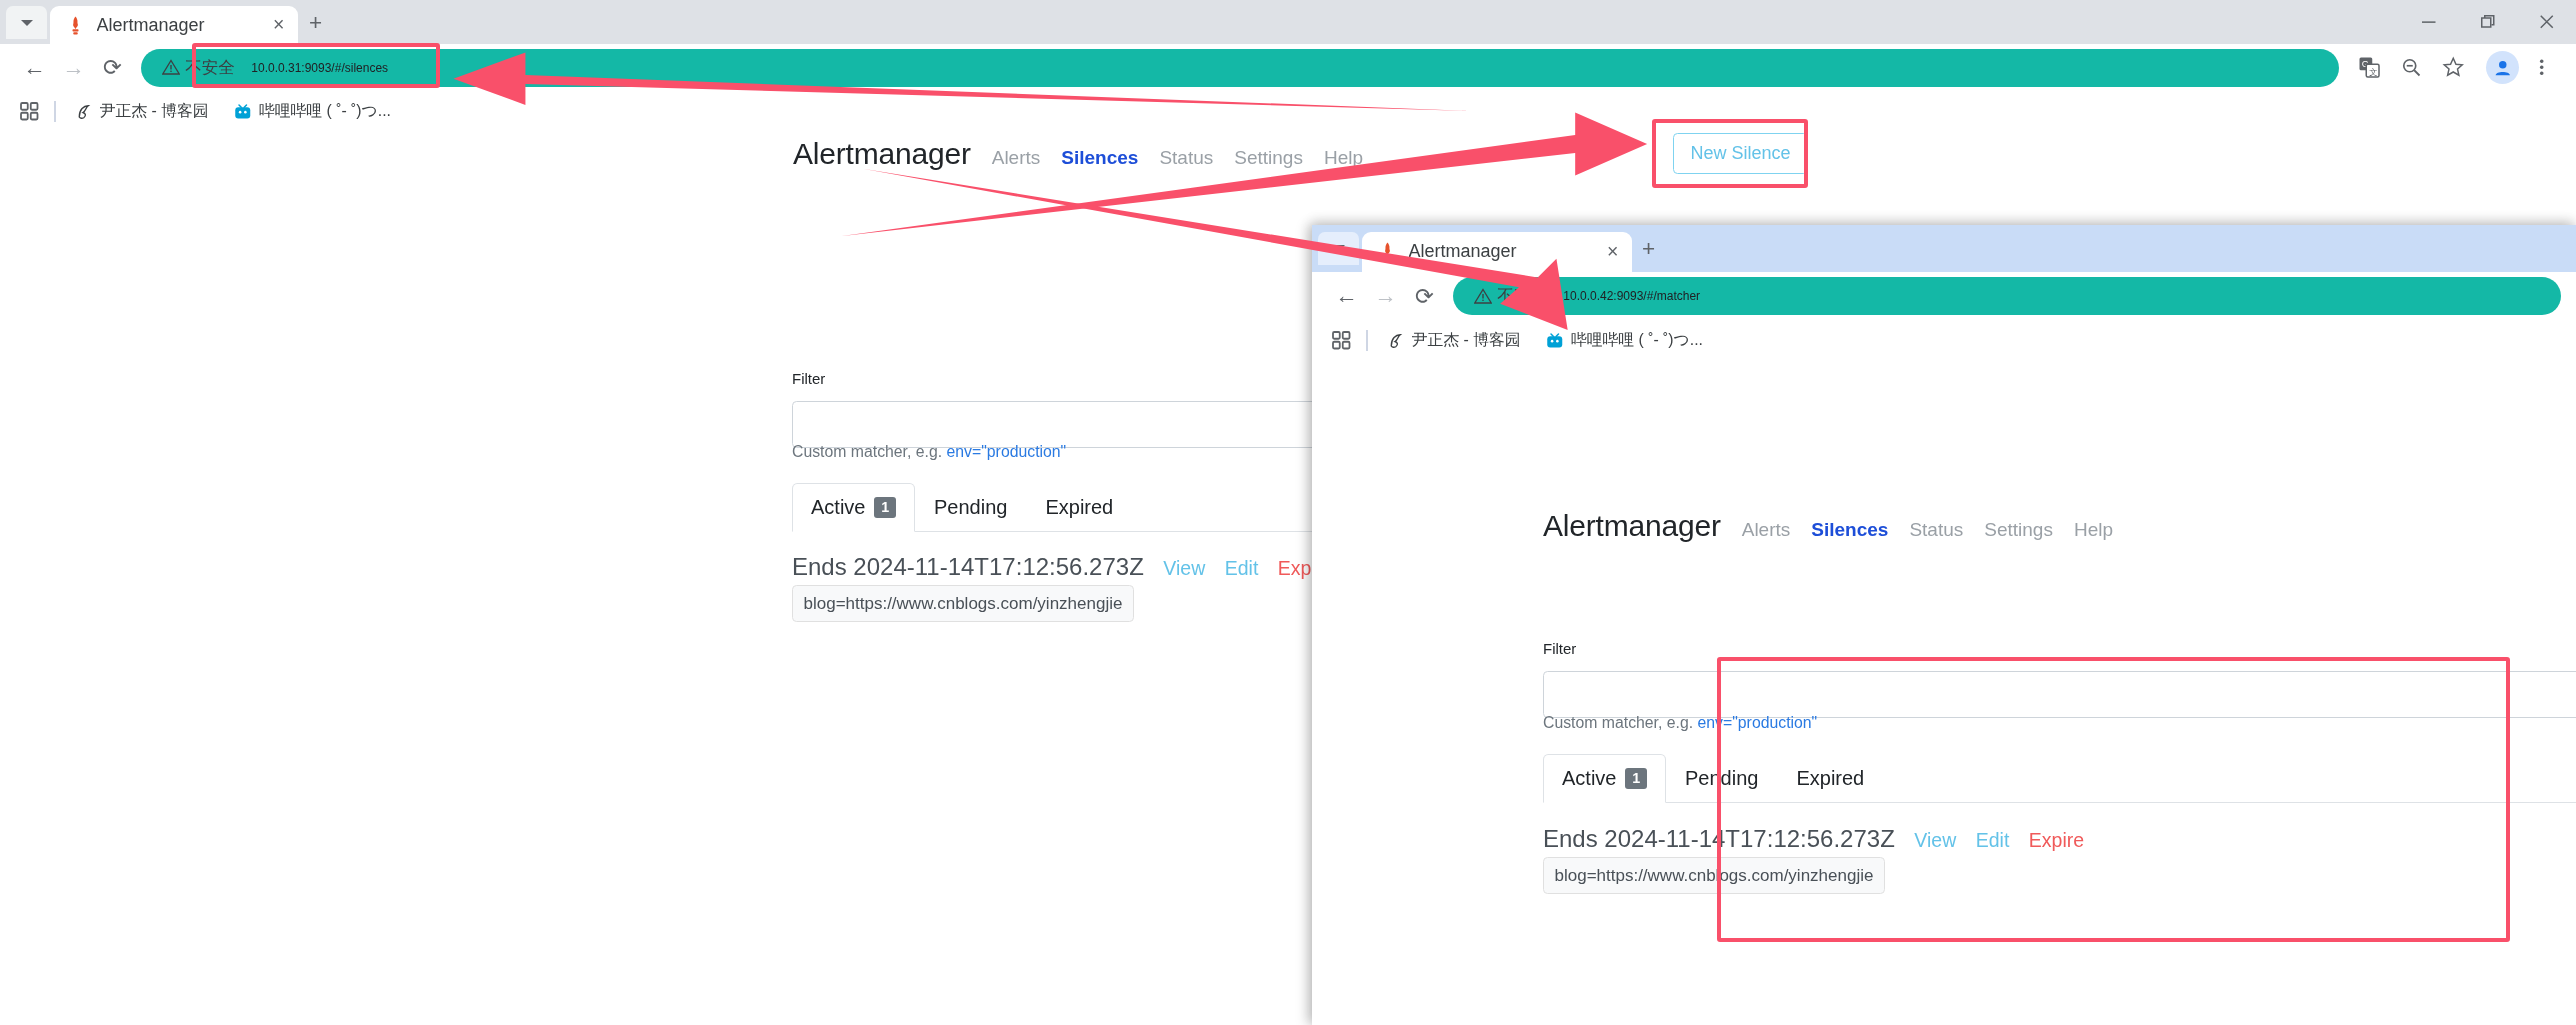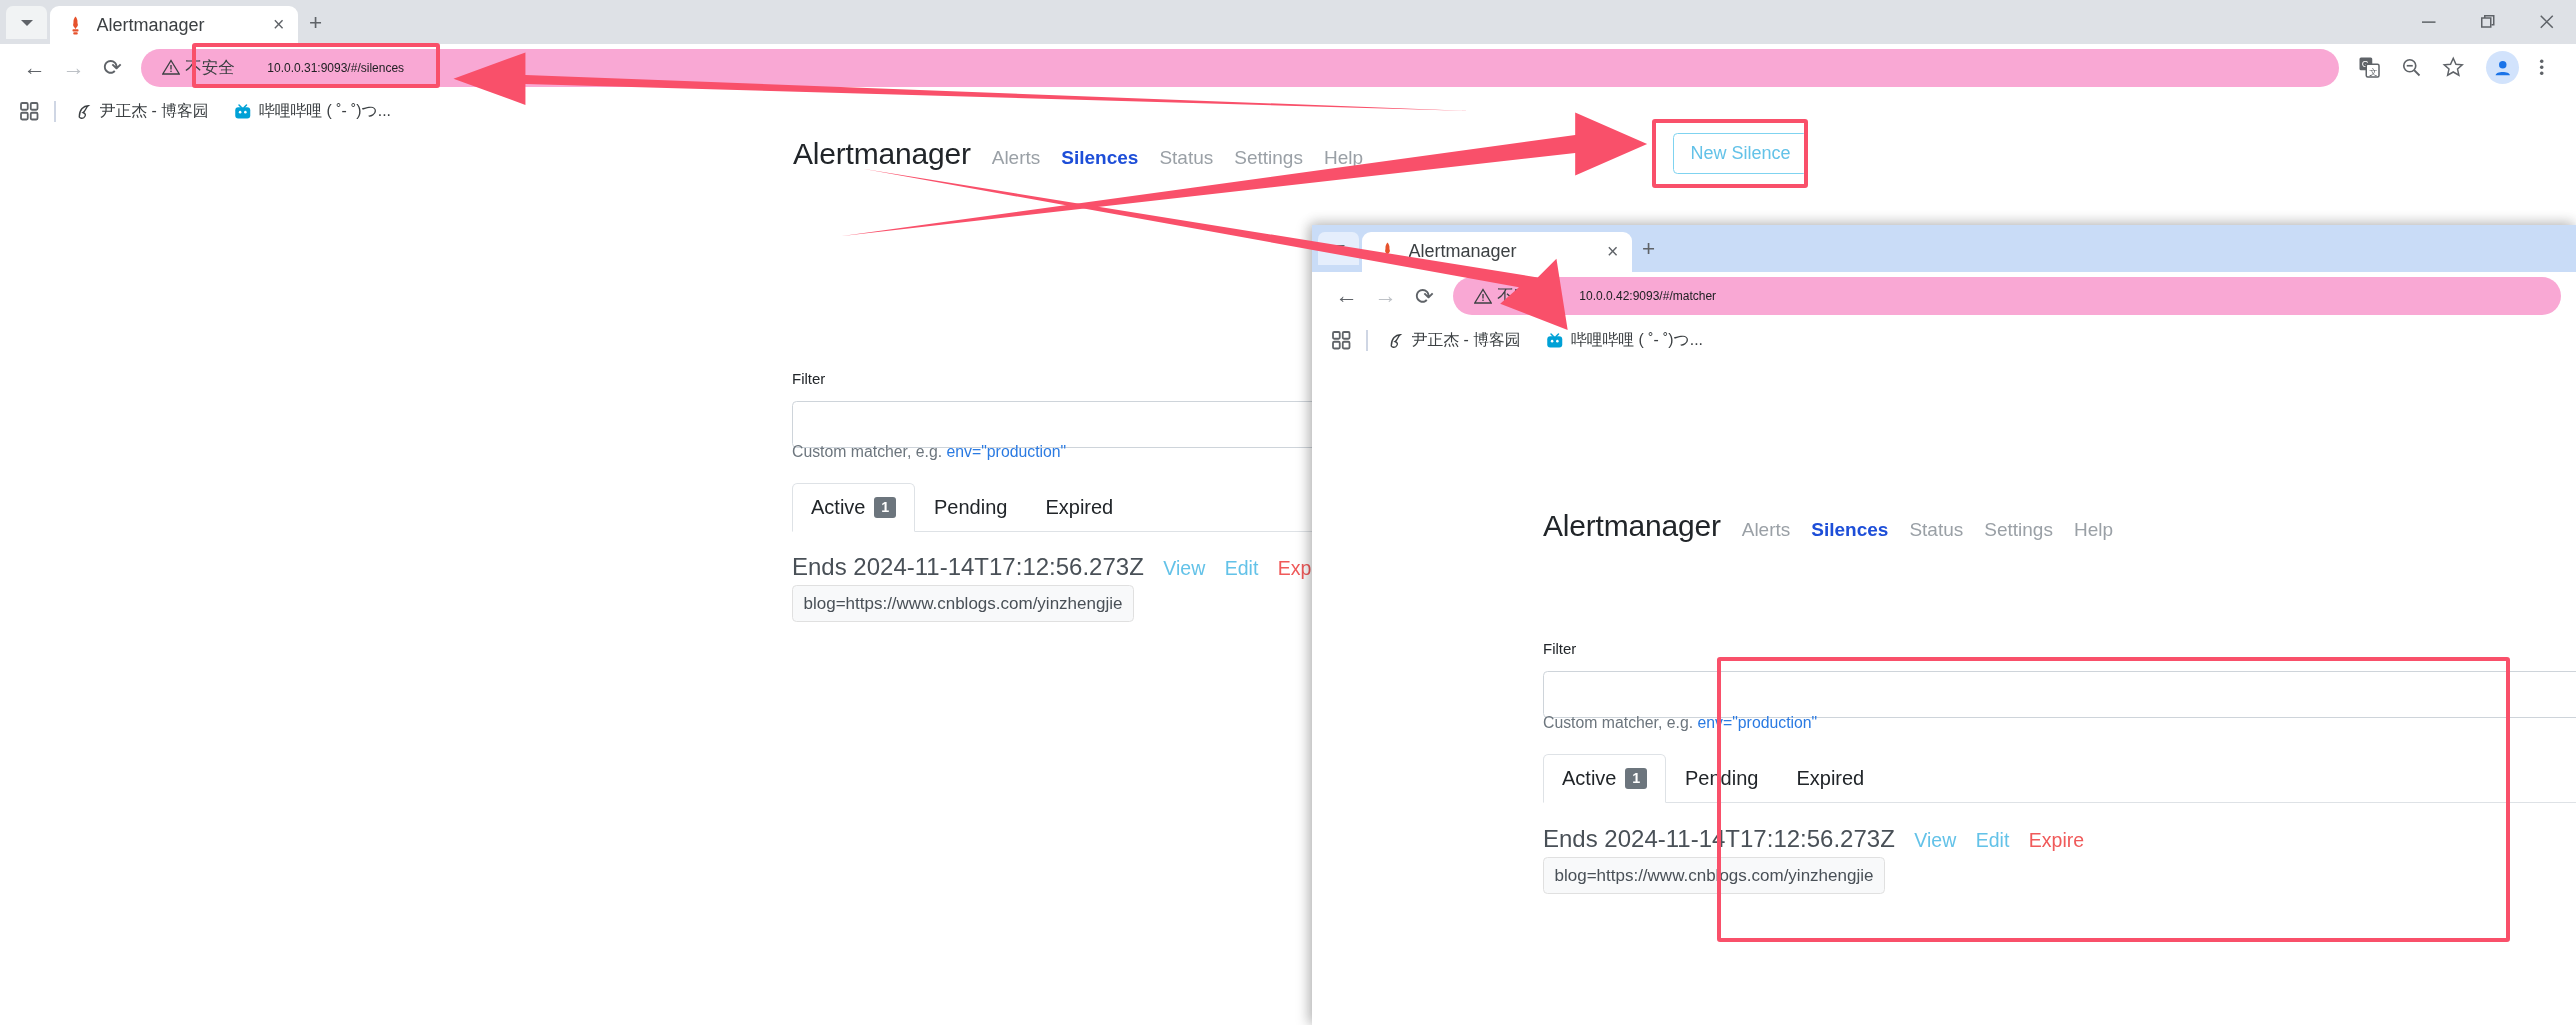--- a/index.html
+++ b/index.html
@@ -33,22 +33,22 @@
   .tab-close { font-size: 19.5px; color: #5f6368; line-height: 1; padding: 3px 4.5px; }
   .tab-plus { position: absolute; top: 12px; font-size: 22.5px; color: #5f6368; line-height: 1; font-weight: 300; }
 
   .wincontrols { position: absolute; right: 0; top: 0; height: 44px; display: flex; align-items: center; }
   .wc { width: 59px; height: 44px; display: flex; align-items: center; justify-content: center; color: #5f6368; }
 
   .toolbar { position: relative; background: #ffffff; height: 47px; display: flex; align-items: center; padding: 0 15px; }
   .navbtn { width: 39px; height: 39px; display: flex; align-items: center; justify-content: center; color: #5f6368; font-size: 22.5px; }
   .navbtn.disabled { color: #bdc1c6; }
   .omnibox {
-    flex: 1; height: 38px; background: #f9a8d4; border-radius: 19px;
-    display: flex; align-items: center; padding: 0 13.5px; gap: 25px; margin-left: 9px; position: relative;
+    flex: 1; height: 38px; background: #14b8a6; border-radius: 19px;
+    display: flex; align-items: center; padding: 0 13.5px; gap: 9px; margin-left: 9px; position: relative;
   }
   .notsecure { display: flex; align-items: center; gap: 5.3px; padding: 3px 7.5px; border-radius: 10.5px; }
   .notsecure .warnico { width: 18px; height: 16.5px; position: relative; }
   .notsecure span.lbl { font-size: 16.5px; color: #3c4043; white-space: nowrap; }
   .urltext { font-size: 12px; color: #202124; white-space: nowrap; }
   .tb-right { display: flex; align-items: center; gap: 3px; margin-left: 10.5px; }
   .tb-ico { width: 39px; height: 39px; display: flex; align-items: center; justify-content: center; color: #5f6368; }
   .avatarbtn { width: 33px; height: 33px; border-radius: 50%; background: #d2e3fc; display: flex; align-items: center; justify-content: center; margin-left: 10.5px;}
 
   .bookmarks { background: #ffffff; height: 41px; display: flex; align-items: center; padding: 0 16.5px; gap: 12px; }

